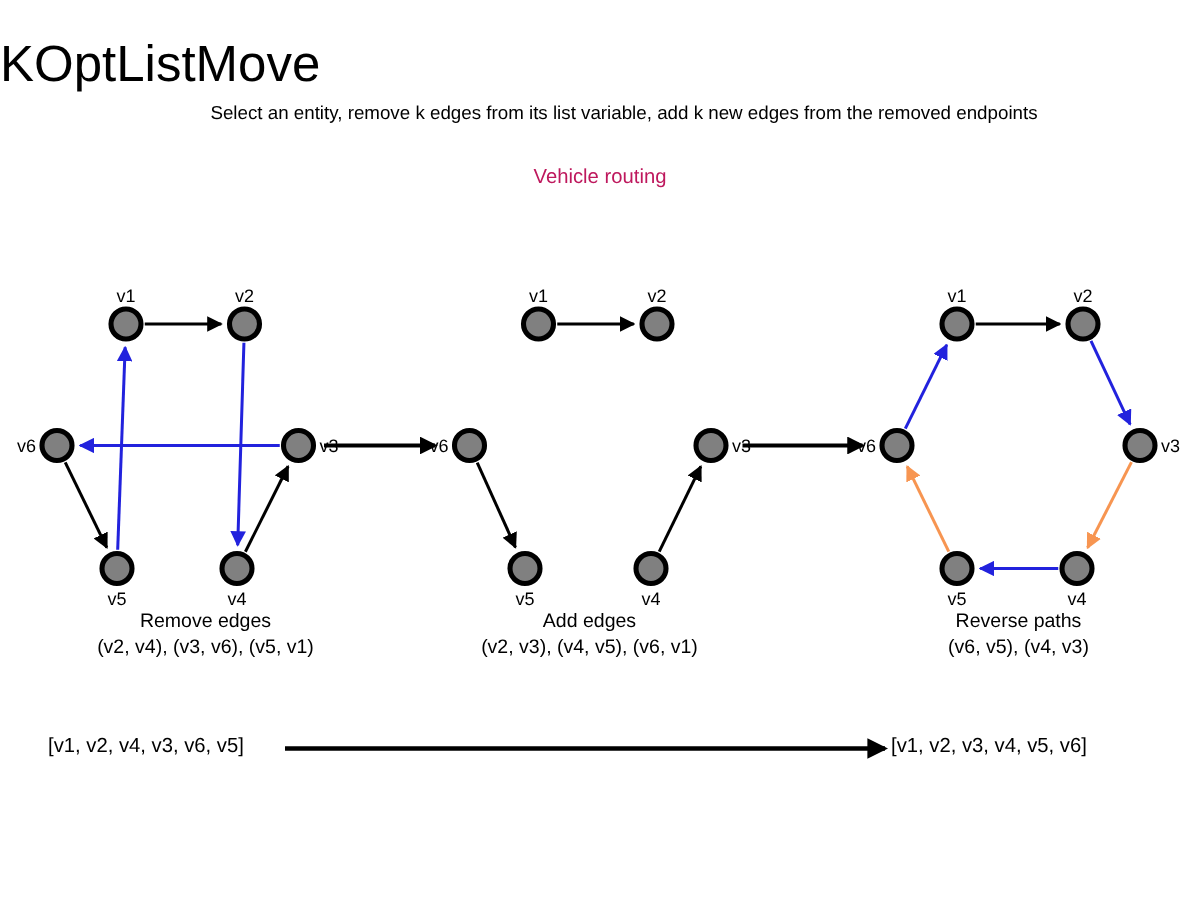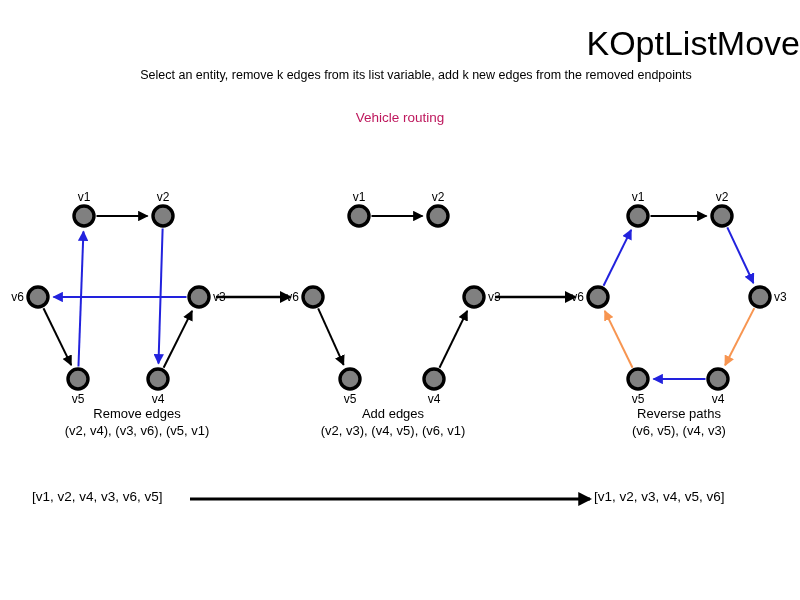--- a/index.html
+++ b/index.html
@@ -12,21 +12,21 @@
   }
   #page {
     position: relative;
     width: 800px;
     height: 600px;
     background: #ffffff;
   }
   #page-title {
     position: absolute;
     top: 24px; left: 0; width: 800px;
-    text-align: right;
+    text-align: left;
     font-size: 34px;
     font-weight: 400;
     color: #000000;
     letter-spacing: 0px;
   }
   #page-subtitle {
     position: absolute;
     top: 68px; left: 16px; width: 800px;
     text-align: center;
     font-size: 12.5px;

